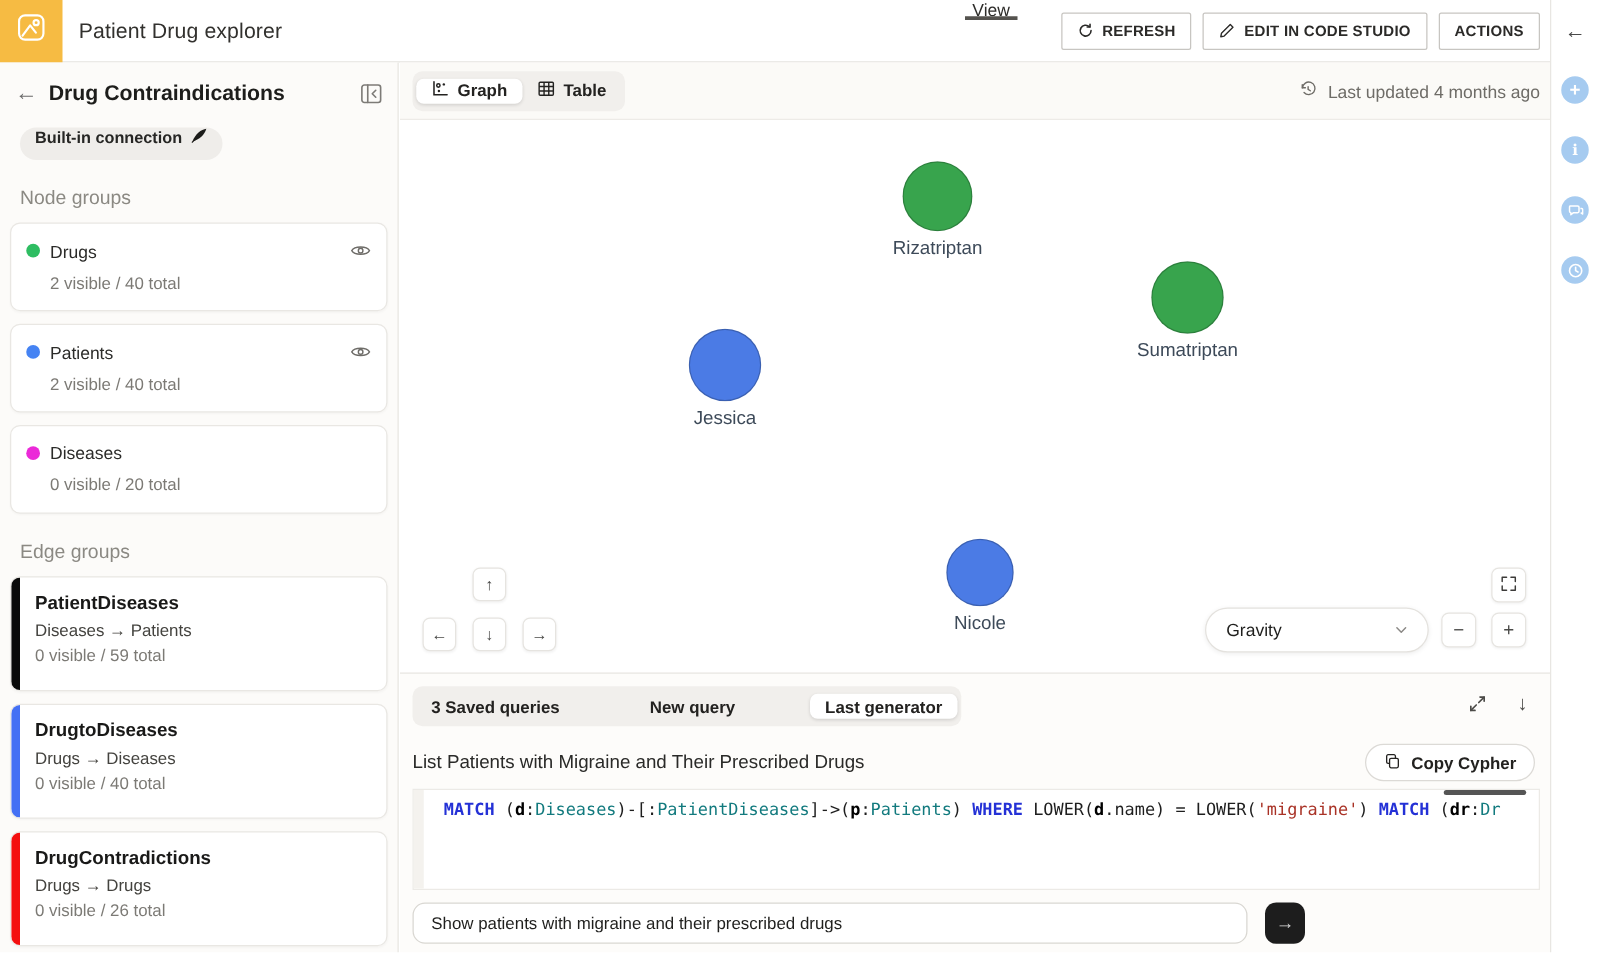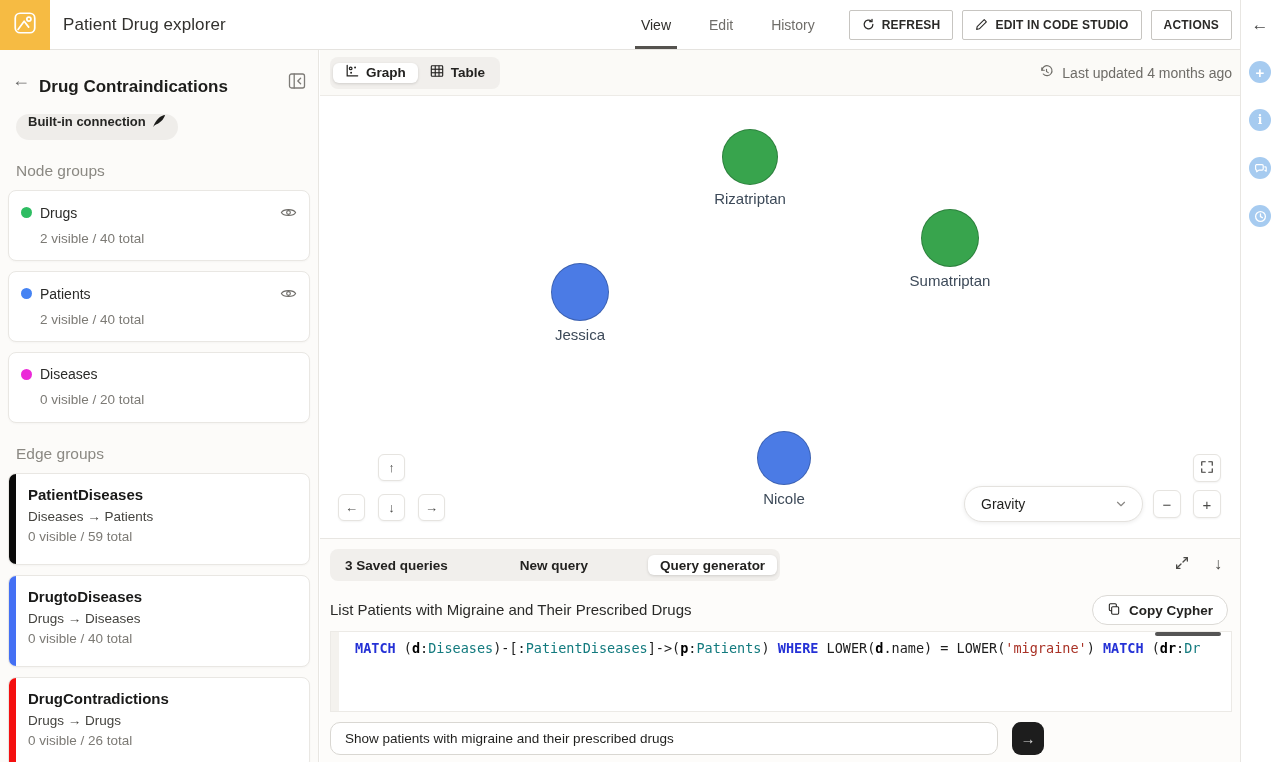--- a/index.html
+++ b/index.html
@@ -5,21 +5,21 @@
   * { margin:0; padding:0; box-sizing:border-box; }
   html,body { width:1279px; height:762px; overflow:hidden; background:#fff;
     font-family:"Liberation Sans", sans-serif; }
   #app { position:relative; width:1279px; height:762px; background:#fff; }
 
   
   #header { position:absolute; left:0; top:0; width:1240px; height:50px; background:#fff;
     border-bottom:1px solid #e5e3df; display:flex; align-items:center; }
   #logo { width:50px; height:50px; background:#f6bb43; display:flex; align-items:center; justify-content:center; flex:0 0 50px; }
   #app-title { font-size:17px; color:#32312e; margin-left:13px; letter-spacing:.1px; }
-  #header-tabs { display:flex; align-items:center; gap:38px; margin-left:auto; height:100%; }
+  #header-tabs { display:flex; align-items:center; gap:38px; margin-left:auto; height:100%;flex-direction:column; }
   .htab { font-size:14px; color:#6f6d69; height:100%; display:flex; align-items:center; position:relative; cursor:pointer; }
   .htab.active { color:#2e2d2a; }
   .htab.active::after { content:""; position:absolute; left:-6px; right:-6px; bottom:0; height:3px; background:#55534f; }
   #header-buttons { display:flex; align-items:center; gap:9px; margin-left:34px; margin-right:8px; }
   .hbtn { height:30px; border:1px solid #c7c5c1; border-radius:2px; background:#fff; display:flex;
     align-items:center; gap:7px; padding:0 12px; font-size:12px; font-weight:bold; color:#2b2a28; letter-spacing:.2px; cursor:pointer; }
   .hbtn svg { display:block; }
 
   
   #right-toolbar { position:absolute; left:1240px; top:0; width:39px; height:762px; background:#fff;
@@ -27,21 +27,21 @@
   #collapse-right { font-size:17px; color:#4a4a4a; margin-top:15px; cursor:pointer; }
   .tb-circle { width:22px; height:22px; border-radius:50%; background:#a6cbf0; color:#fff; display:flex;
     align-items:center; justify-content:center; cursor:pointer; }
   .tb-circle.c1 { margin-top:26px; } .tb-circle { margin-bottom:26px; }
 
   
   #sidebar { position:absolute; left:0; top:50px; width:319px; height:712px; background:#fcfbf9;
     border-right:1px solid #e8e6e2; }
   #sidebar-header { display:flex; align-items:center; padding:14px 12px 0 12px; }
   #back-arrow { font-size:18px; color:#6b6b6b; cursor:pointer; }
-  #sidebar-title { font-size:17px; font-weight:bold; color:#1d1d1b; margin-left:9px;margin-top:13px; }
+  #sidebar-title { font-size:17px; font-weight:bold; color:#1d1d1b; margin-left:9px; }
   #collapse-panel { margin-left:auto; cursor:pointer; display:flex; }
   #connection-badge { display:inline-flex; align-items:flex-start; gap:7px; margin:17px 0 0 16px; height:26px;
     background:#efedea; border-radius:13px; padding:0 12px; font-size:13px; font-weight:bold; color:#262624; cursor:pointer; }
   .section-label { font-size:15.5px; color:#8b8983; margin:22px 0 10px 16px; }
   .node-card { position:relative; margin:0 8px 10px 8px; background:#fff; border:1px solid #e9e7e3;
     border-radius:8px; height:71px; padding:13px 12px 0 12px; box-shadow:0 1px 2px rgba(0,0,0,.03); cursor:pointer; }
   .nc-row { display:flex; align-items:center; }
   .nc-dot { width:11px; height:11px; border-radius:50%; flex:0 0 11px; }
   .nc-name { font-size:14px; color:#2b2b29; margin-left:8px; }
   .nc-eye { margin-left:auto; display:flex; cursor:pointer; }
@@ -343,21 +343,21 @@
 
     <div id="query-panel">
       <div class="seg" id="query-tabs">
         <div class="seg-item">
             <span>3 Saved queries</span>
           </div>
         <div class="seg-item">
             <span>New query</span>
           </div>
         <div class="seg-item active">
-            <span>Query generator</span>
+            <span>Last generator</span>
           </div>
       </div>
       <div id="query-icons">
         <span class="qicon">
           <svg width="16" height="16" viewBox="0 0 24 24" fill="none" stroke="#4c4b48" stroke-width="2" stroke-linecap="round" stroke-linejoin="round">
             <polyline points="15,4 20,4 20,9"></polyline>
               <line x1="20" y1="4" x2="13.5" y2="10.5"></line>
             <polyline points="9,20 4,20 4,15"></polyline>
               <line x1="4" y1="20" x2="10.5" y2="13.5"></line>
           </svg>

